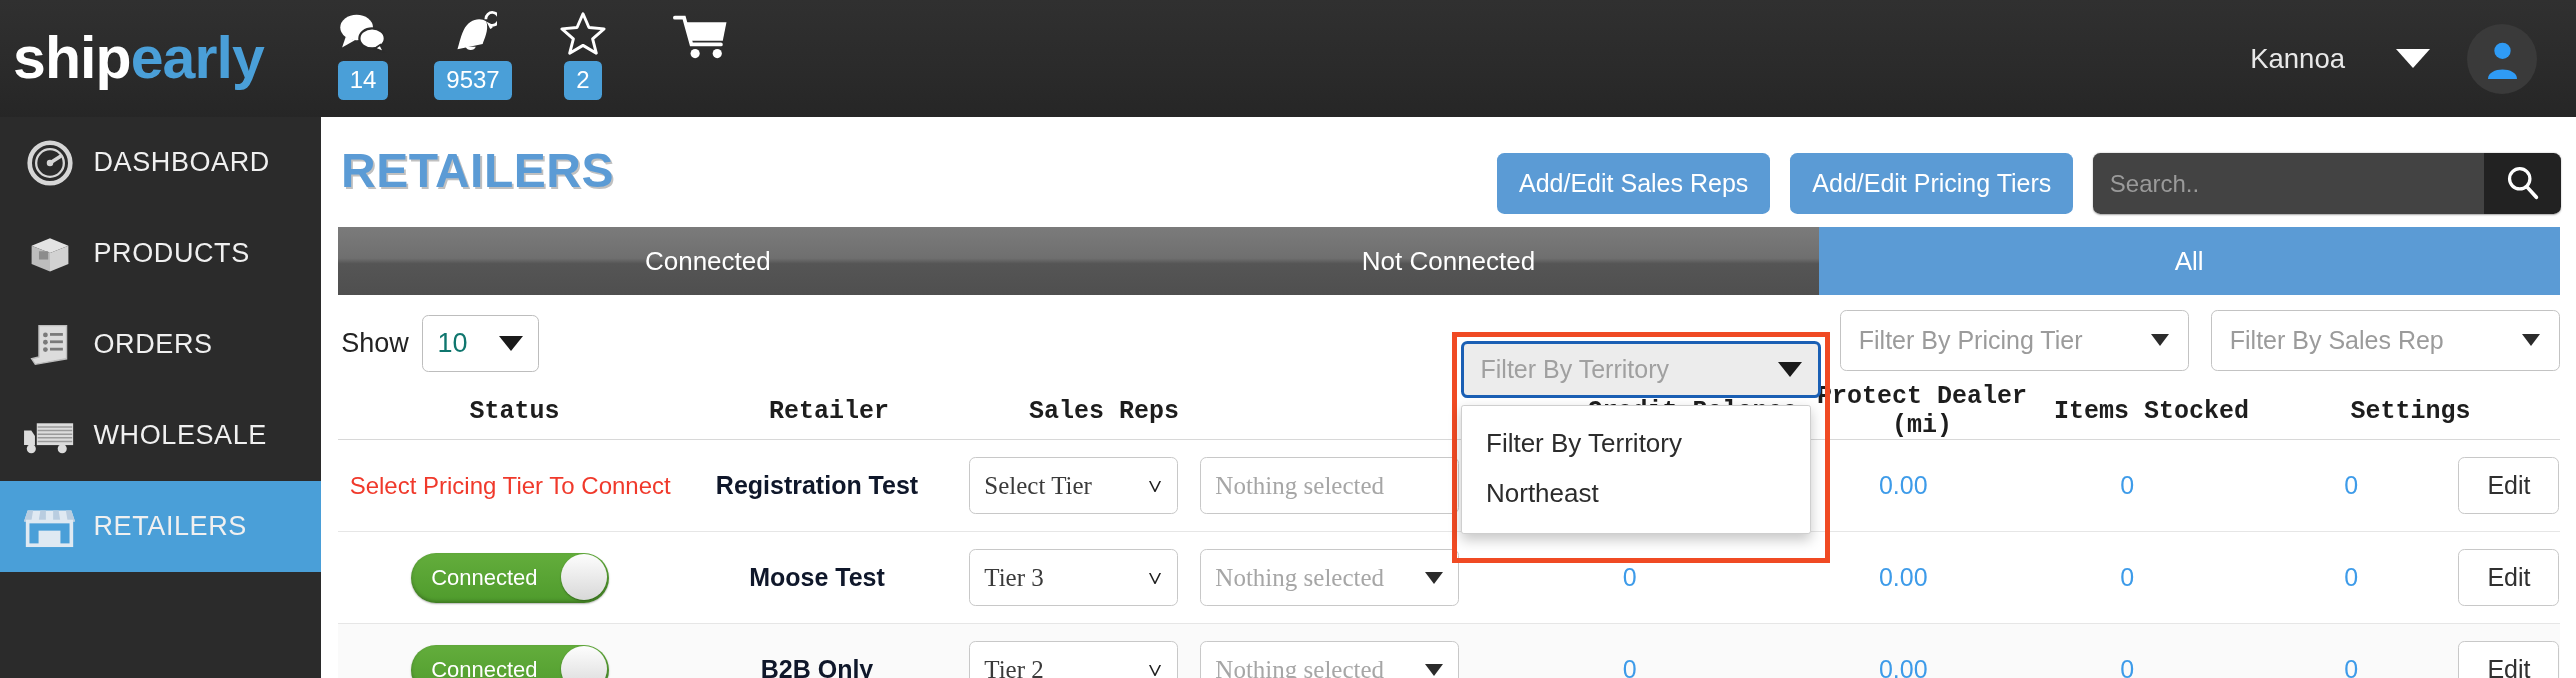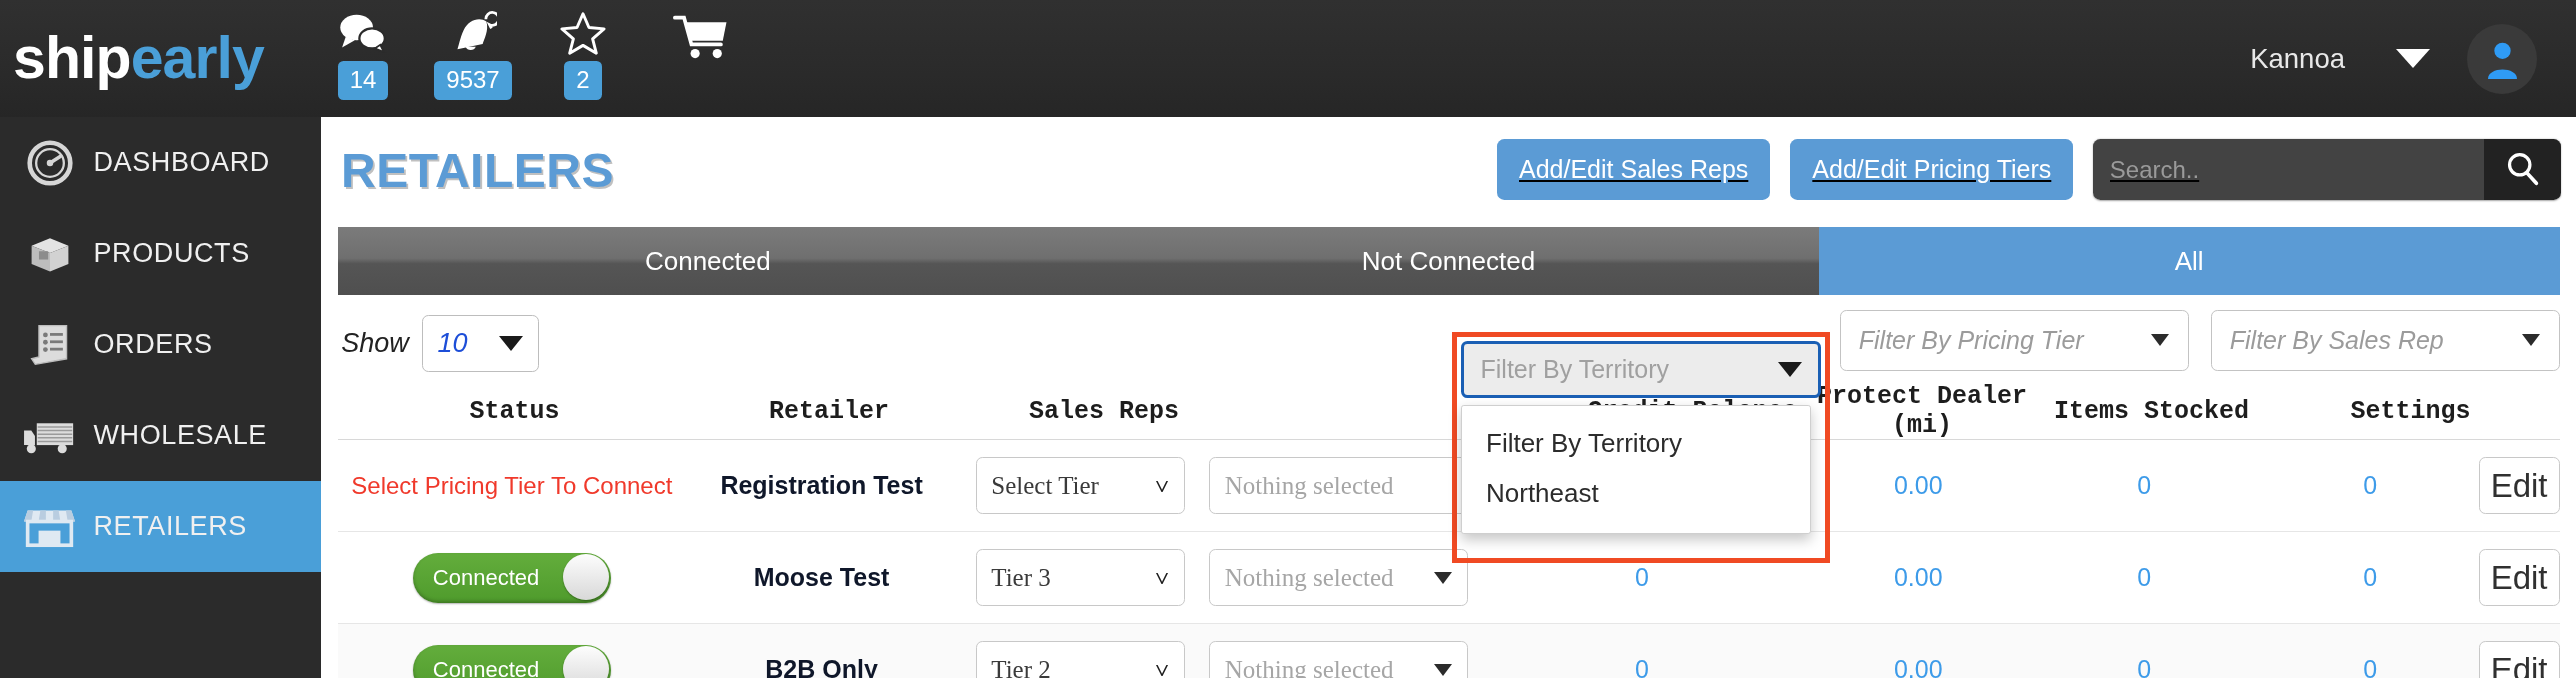--- a/index.html
+++ b/index.html
@@ -62,21 +62,21 @@
 
   
   .main { position: absolute; left: 321px; top: 117px; width: 2255px; height: 561px; background: #fff; }
 
   .page-head { position: relative; height: 110px; }
   .page-title {
     position: absolute; left: 20px; top: 26px;
     font-size: 48px; font-weight: 700; color: #5b9bd5; letter-spacing: 0.5px;
     text-shadow: 1.8px 1.8px 0 rgba(140,140,140,0.55);
   }
-  .head-actions { position: absolute; right: 14.7px; top: 22px; display: flex; align-items: center; text-decoration: underline; }
+  .head-actions { position: absolute; right: 14.7px; top: 36px; display: flex; align-items: center; }
   .btn-blue {
     background: #5b9bd5; color: #fff; border: none; border-radius: 7.3px;
     font-size: 25px; font-family: "Liberation Sans", sans-serif;
     padding: 0 22px; height: 61px; margin-right: 20px; cursor: pointer;
   }
   .searchbox {
     display: flex; align-items: stretch; border-radius: 7.3px; overflow: hidden;
     width: 468px; height: 61px; box-shadow: 0 0.9px 1.8px rgba(0,0,0,.35);
   }
   .search-input {
@@ -93,27 +93,27 @@
   
   .tabs { display: flex; height: 68px; margin: 0 16.5px; }
   .tab {
     flex: 1; display: flex; align-items: center; justify-content: center;
     color: #ffffff; font-size: 26px; cursor: pointer;
     background: linear-gradient(to bottom, #7b7b7b 0%, #6f6f6f 46%, #555555 54%, #4f4f4f 100%);
   }
   .tab.active { background: #5b9bd5; }
 
   
-  .filters { position: relative; height: 88px; margin: 0 16.5px; font-style: italic; }
+  .filters { position: relative; height: 88px; margin: 0 16.5px; }
   .show-wrap { position: absolute; left: 3.7px; top: 20px; display: flex; align-items: center; }
   .show-label { font-size: 27px; color: #222; margin-right: 13px; }
   .show-select {
     width: 117px; height: 57px; border: 0.9px solid #bdbdbd; border-radius: 6.4px;
     background: #fff; display: flex; align-items: center; justify-content: space-between;
-    padding: 0 14.7px; font-size: 27px; color: #1d4ed8; cursor: pointer;
+    padding: 0 14.7px; font-size: 27px; color: #0f766e; cursor: pointer;
   }
   .caret-dark {
     width: 0; height: 0; border-left: 12px solid transparent; border-right: 12px solid transparent;
     border-top: 15.6px solid #1a1a1a;
   }
   .caret-sm {
     width: 0; height: 0; border-left: 9.2px solid transparent; border-right: 9.2px solid transparent;
     border-top: 12px solid #2b2b2b;
   }
 
@@ -187,21 +187,21 @@
   .sel-box {
     border: 0.9px solid #c8c8c8; border-radius: 6.4px; background: #fff;
     height: 57px; display: flex; align-items: center; justify-content: space-between;
     padding: 0 14.7px; font-size: 25px; color: #3a3a3a; cursor: pointer; font-family: Liberation Serif, serif;
   }
   .sel-tier { width: 209px; }
   .sel-reps { width: 259px; color: #a6a6a6; }
   .chev-v { font-size: 24px; color: #1b1b1b; font-weight: 700; line-height: 1; margin-left: 9.2px; }
   .edit-btn {
     border: 0.9px solid #c8c8c8; border-radius: 6.4px; background: #fff;
-    height: 57px; padding: 0 11px; font-size: 33px; color: #303030;
+    height: 57px; padding: 0 28px; font-size: 25px; color: #303030;
     font-family: "Liberation Sans", sans-serif; cursor: pointer;
   }
   .clip { overflow: hidden; }
 </style>
 </head>
 <body>
 
 <div id="app">
 
   <div class="topbar">

